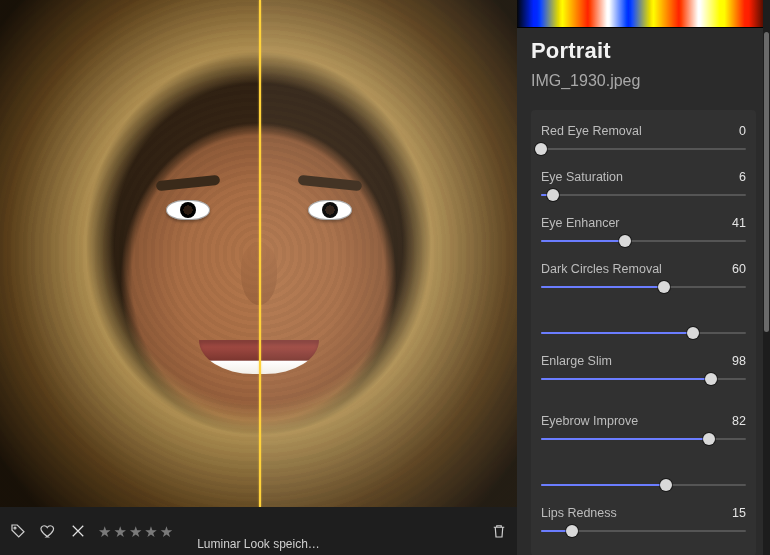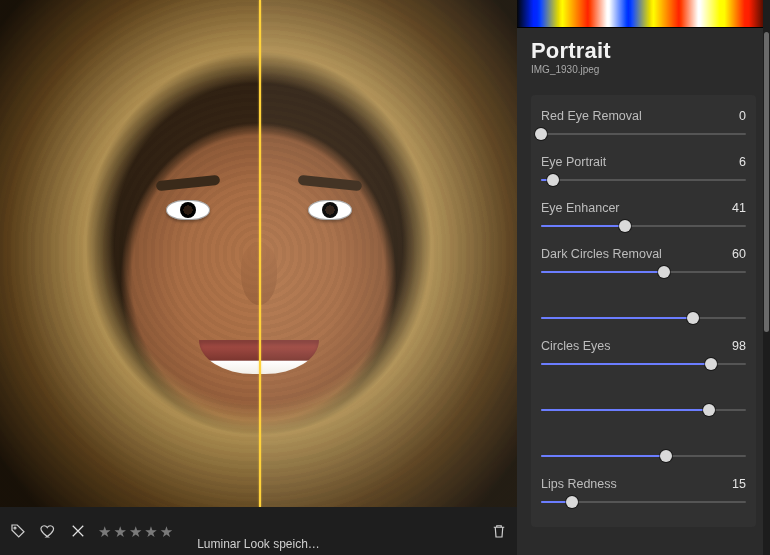--- a/index.html
+++ b/index.html
@@ -59,21 +59,21 @@
   .histogram { height:28px; width:100%;
     background:
       linear-gradient(90deg,
         #111 0%, #0033ff 8%, #ffee00 18%, #ff3300 28%, #ffffff 36%,
         #0033ff 44%, #ffee00 54%, #ff3300 64%, #ffffff 72%,
         #ffee00 82%, #ff3300 90%, #111 100%);
     filter: saturate(1.2) contrast(1.1); border-bottom:1px solid #000;
   }
   .panel-head { padding: 10px 14px 6px; }
   .panel-title { color:#f2f2f2; font-size:22px; font-weight:600; letter-spacing:.2px; }
-  .filename { color:#a9a9a9; font-size:10px; margin-top:0; }
+  .filename { color:#a9a9a9; font-size:16px; margin-top:8px; }
   .sliders { position:relative; margin:10px 6px 0 6px; padding:4px 8px 10px; overflow-y:auto; flex:1;}
   .sliders-inner{ background:#313131; border-radius:4px; padding:8px 10px 10px; }
   .group-gap { height:14px; }
   .slider-row { padding:6px 0 8px; }
   .slider-top { display:flex; justify-content:space-between; align-items:flex-start; font-size:12.5px; color:#bdbdbd; }
   .slider-top .val { color:#e4e4e4; }
   .track { position:relative; height:14px; margin-top:4px; }
   .rail { position:absolute; left:0; right:0; top:6px; height:2px; background:#555; border-radius:2px;}
   .fill { position:absolute; left:0; top:6px; height:2px; background:#6b7dff; border-radius:2px;}
   .knob { position:absolute; top:1px; width:12px; height:12px; border-radius:50%; background:#d9d9d9; box-shadow:0 0 0 1px rgba(0,0,0,.5); transform:translateX(-50%);}
@@ -158,21 +158,21 @@
               <span class="val">0</span>
             </div>
             <div class="track">
               <div class="rail"></div>
               <div class="fill" style="width: 0%;"></div>
               <div class="knob" style="left: 0%;"></div>
             </div>
           </div>
           <div class="slider-row">
             <div class="slider-top">
-              <span>Eye Portrait</span>
+              <span>Eye Saturation</span>
               <span class="val">6</span>
             </div>
             <div class="track">
               <div class="rail"></div>
               <div class="fill" style="width: 6%;"></div>
               <div class="knob" style="left: 6%;"></div>
             </div>
           </div>
           <div class="slider-row">
             <div class="slider-top">
@@ -199,31 +199,35 @@
           <div class="group-gap"></div>
           <div class="slider-row">
             <div class="track">
               <div class="rail"></div>
               <div class="fill" style="width: 74%;"></div>
               <div class="knob" style="left: 74%;"></div>
             </div>
           </div>
           <div class="slider-row">
             <div class="slider-top">
-              <span>Circles Eyes</span>
+              <span>Enlarge Slim</span>
               <span class="val">98</span>
             </div>
             <div class="track">
               <div class="rail"></div>
               <div class="fill" style="width: 83%;"></div>
               <div class="knob" style="left: 83%;"></div>
             </div>
           </div>
           <div class="group-gap"></div>
           <div class="slider-row">
+            <div class="slider-top">
+              <span>Eyebrow Improve</span>
+              <span class="val">82</span>
+            </div>
             <div class="track">
               <div class="rail"></div>
               <div class="fill" style="width: 82%;"></div>
               <div class="knob" style="left: 82%;"></div>
             </div>
           </div>
           <div class="group-gap"></div>
           <div class="slider-row">
             <div class="track">
               <div class="rail"></div>

